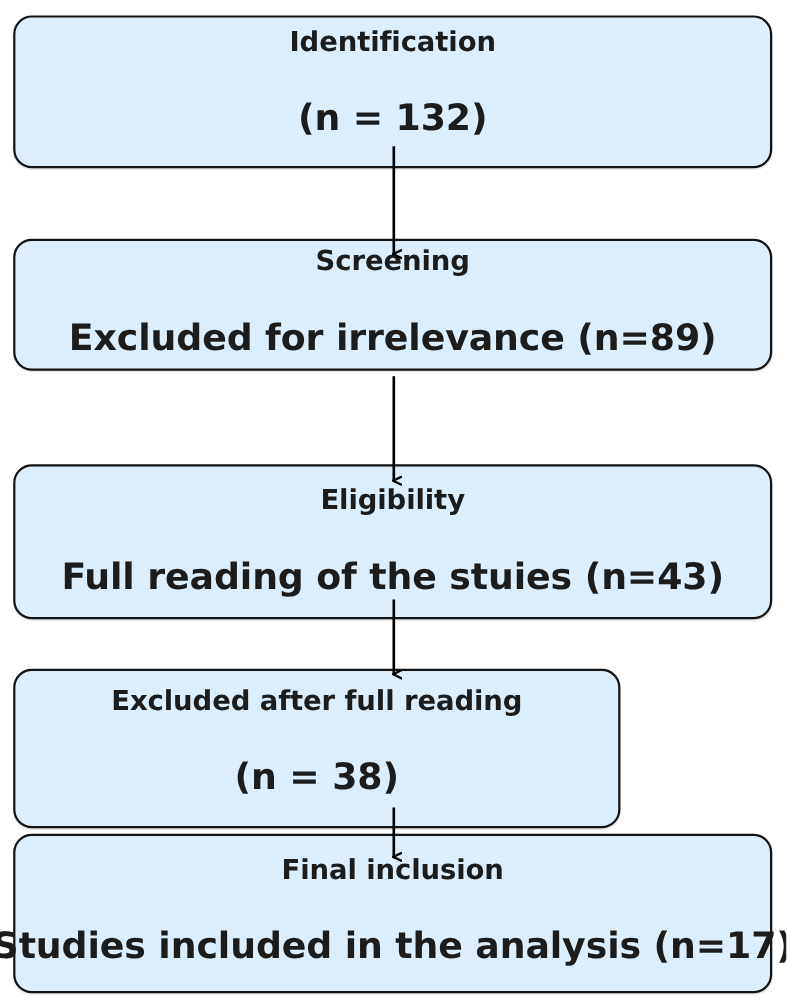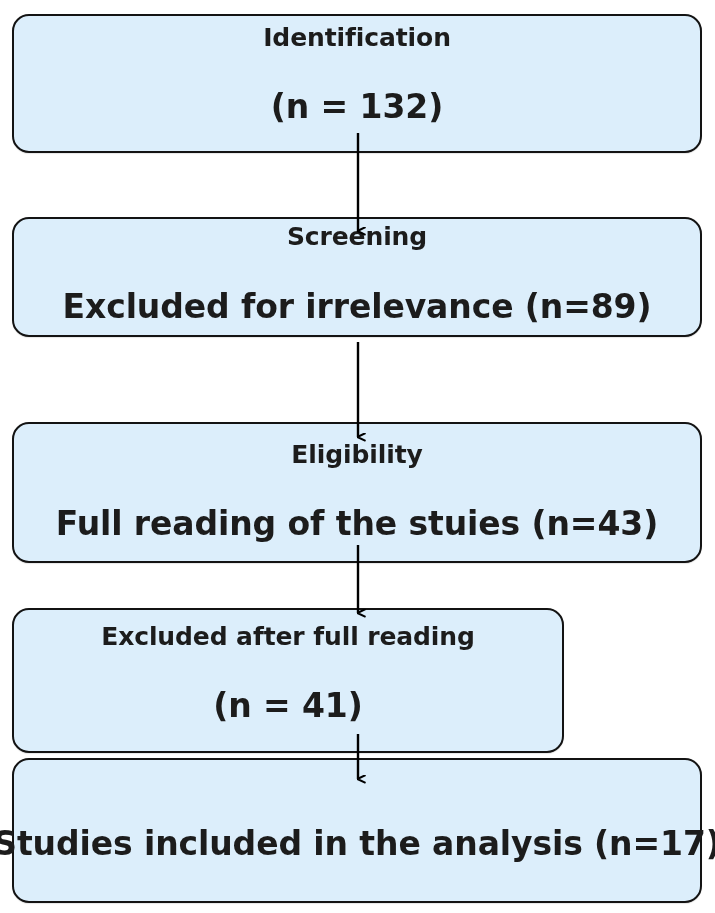--- a/index.html
+++ b/index.html
@@ -121,23 +121,24 @@
   <div class="flow-box" id="box-eligibility">
     <div class="text-block">
       <div class="line line-title">Eligibility</div>
       <div class="line line-sub">Full reading of the stuies (n=43)</div>
     </div>
   </div>
 
   <div class="flow-box" id="box-excluded-full">
     <div class="text-block">
       <div class="line line-title">Excluded after full reading</div>
-      <div class="line line-sub">(n = 41)</div>
+      <div class="line line-sub">(n = 38)</div>
     </div>
   </div>
 
   <div class="flow-box" id="box-final">
     <div class="text-block">
+      <div class="line line-title">Final inclusion</div>
       <div class="line line-sub">Studies included in the analysis (n=17)</div>
     </div>
   </div>
 
 </div>
 
 </body></html>

